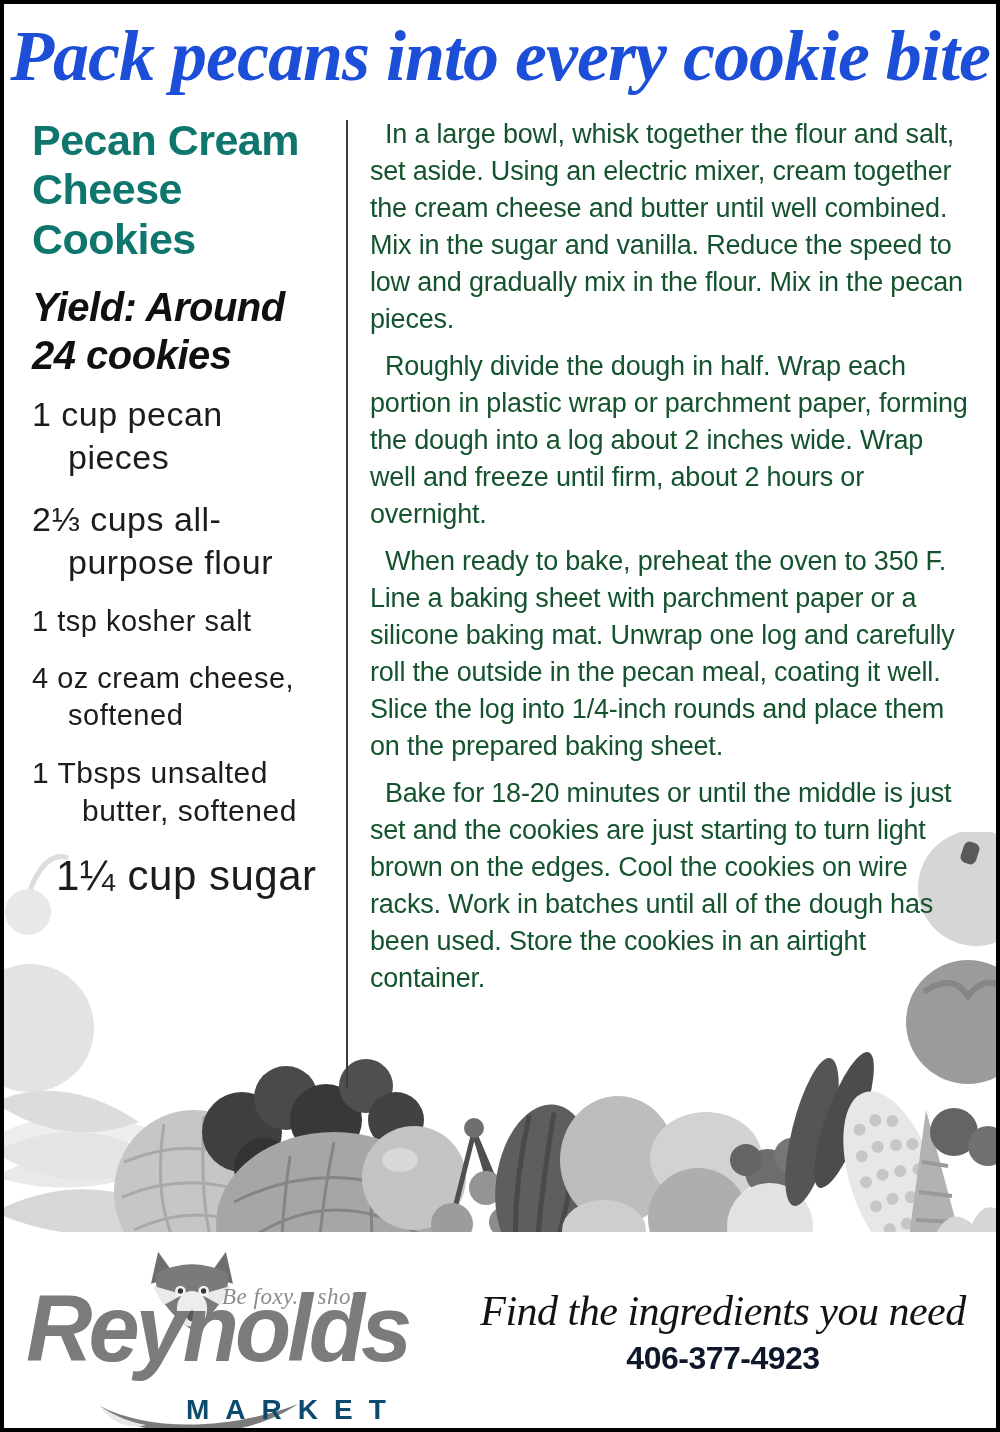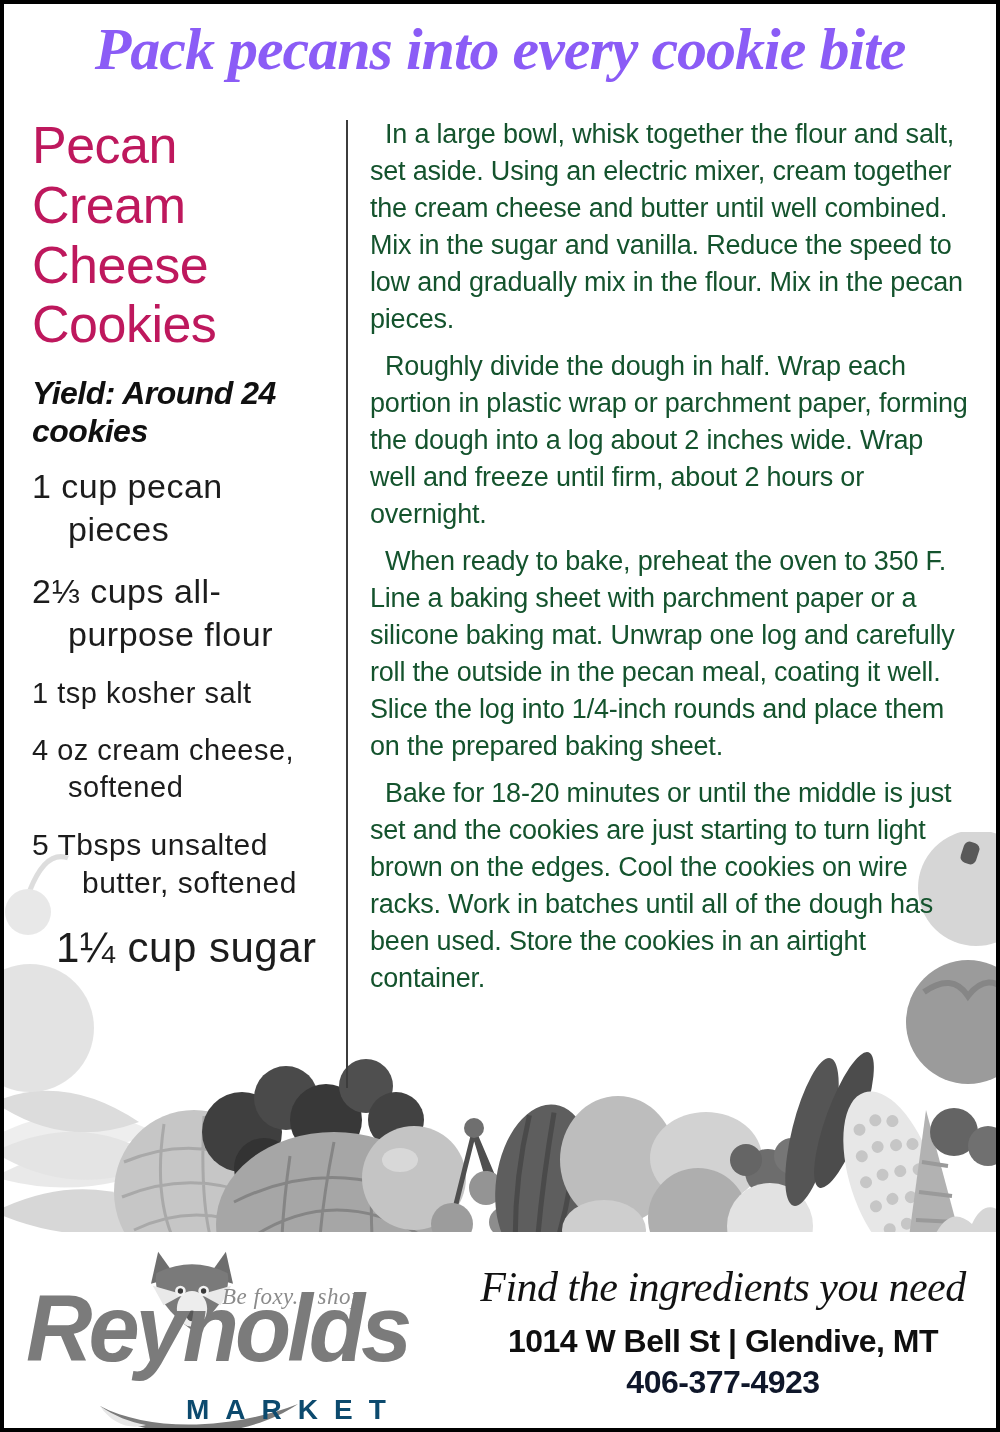--- a/index.html
+++ b/index.html
@@ -5,35 +5,35 @@
   html,body{margin:0;padding:0;background:#fff;}
   .page{
     position:relative;width:1000px;height:1432px;box-sizing:border-box;
     background:#fff;border:4px solid #000;overflow:hidden;
     font-family:"Liberation Sans",sans-serif;color:#161616;
   }
   
   .headline{
     margin:6px 0 1px;text-align:center;
     font-family:"Liberation Serif",serif;font-style:italic;font-weight:bold;
-    font-size:60px;letter-spacing:-1px;line-height:1.3;color:#8b5cf6;
+    font-size:72px;letter-spacing:-1px;line-height:1.3;color:#1d4ed8;
   }
   
   .content{position:absolute;top:106px;left:0;right:0;z-index:2;display:flex;}
   .left-col{width:314px;padding-left:28px;flex:none;}
   .divider{flex:none;width:0;border-left:2px solid #3c3c3c;height:968px;margin-top:10px;}
   .right-col{flex:1;padding:6px 26px 0 22px;}
 
   .recipe-name{
     margin:6px 0 20px;max-width:272px;
-    font-size:52px;line-height:1.15;letter-spacing:-0.5px;font-weight:normal;color:#be185d;
+    font-size:43px;line-height:1.15;letter-spacing:-0.5px;font-weight:bold;color:#0f766e;
   }
   .yield{
     margin:0 0 14px;max-width:272px;
-    font-size:32px;font-weight:bold;font-style:italic;line-height:1.18;letter-spacing:-0.5px;color:#101010;
+    font-size:40px;font-weight:bold;font-style:italic;line-height:1.18;letter-spacing:-0.5px;color:#101010;
   }
   .ingredients{list-style:none;margin:0;padding:0;max-width:290px;color:#1c1c1c;}
   .ingredients li{padding-left:36px;text-indent:-36px;margin:0 0 18px;letter-spacing:0.5px;line-height:1.28;}
   .ingredients li.size-l{font-size:34px;}
   .ingredients li.size-m{font-size:29px;margin-bottom:20px;}
   .ingredients li.size-n{font-size:30px;padding-left:50px;text-indent:-50px;}
   .ingredients li.shift{margin-left:24px;max-width:262px;}
   .ingredients li.sugar{font-size:42px;}
   .ingredients li.vanilla{font-size:30px;padding-left:58px;text-indent:-58px;}
 
@@ -84,21 +84,21 @@
 
   <div class="content">
     <aside class="left-col">
       <h2 class="recipe-name">Pecan Cream Cheese Cookies</h2>
       <p class="yield">Yield: Around 24 cookies</p>
       <ul class="ingredients">
         <li class="size-l">1 cup pecan pieces</li>
         <li class="size-l">2⅓ cups all-purpose flour</li>
         <li class="size-m">1 tsp kosher salt</li>
         <li class="size-m">4 oz cream cheese, softened</li>
-        <li class="size-n">5 Tbsps unsalted butter, softened</li>
+        <li class="size-n">1 Tbsps unsalted butter, softened</li>
         <li class="sugar shift">1¼ cup sugar</li>
       </ul>
     </aside>
 
     <div class="divider"></div>
 
     <main class="right-col">
       <p>In a large bowl, whisk together the flour and salt, set aside. Using an electric mixer, cream together the cream cheese and butter until well combined. Mix in the sugar and vanilla. Reduce the speed to low and gradually mix in the flour. Mix in the pecan pieces.</p>
       <p>Roughly divide the dough in half. Wrap each portion in plastic wrap or parchment paper, forming the dough into a log about 2 inches wide. Wrap well and freeze until firm, about 2 hours or overnight.</p>
       <p>When ready to bake, preheat the oven to 350 F. Line a baking sheet with parchment paper or a silicone baking mat. Unwrap one log and carefully roll the outside in the pecan meal, coating it well. Slice the log into 1/4-inch rounds and place them on the prepared baking sheet.</p>
@@ -229,18 +229,17 @@
       <span class="logo-tagline">Be foxy... shop</span>
       <span class="brand-word">Reynolds</span>
       <svg class="brand-tail" viewBox="0 0 200 44" aria-hidden="true">
         <path d="M0,14 C50,40 130,38 198,12 C140,52 40,50 0,14 Z" fill="#7b7b7b"></path>
         <path d="M0,14 C14,24 30,30 46,33 C30,38 12,32 0,14 Z" fill="#e8e8e8"></path>
       </svg>
       <span class="brand-sub">MARKET</span>
     </div>
     <div class="footer-text">
       <p class="ft-serif">Find the ingredients you need</p>
-      <p class="ft-addr">1014 W Bell St | Glendive, MT</p>
       <p class="ft-phone">406-377-4923</p>
     </div>
   </footer>
 
 </div>
 
 </body></html>

